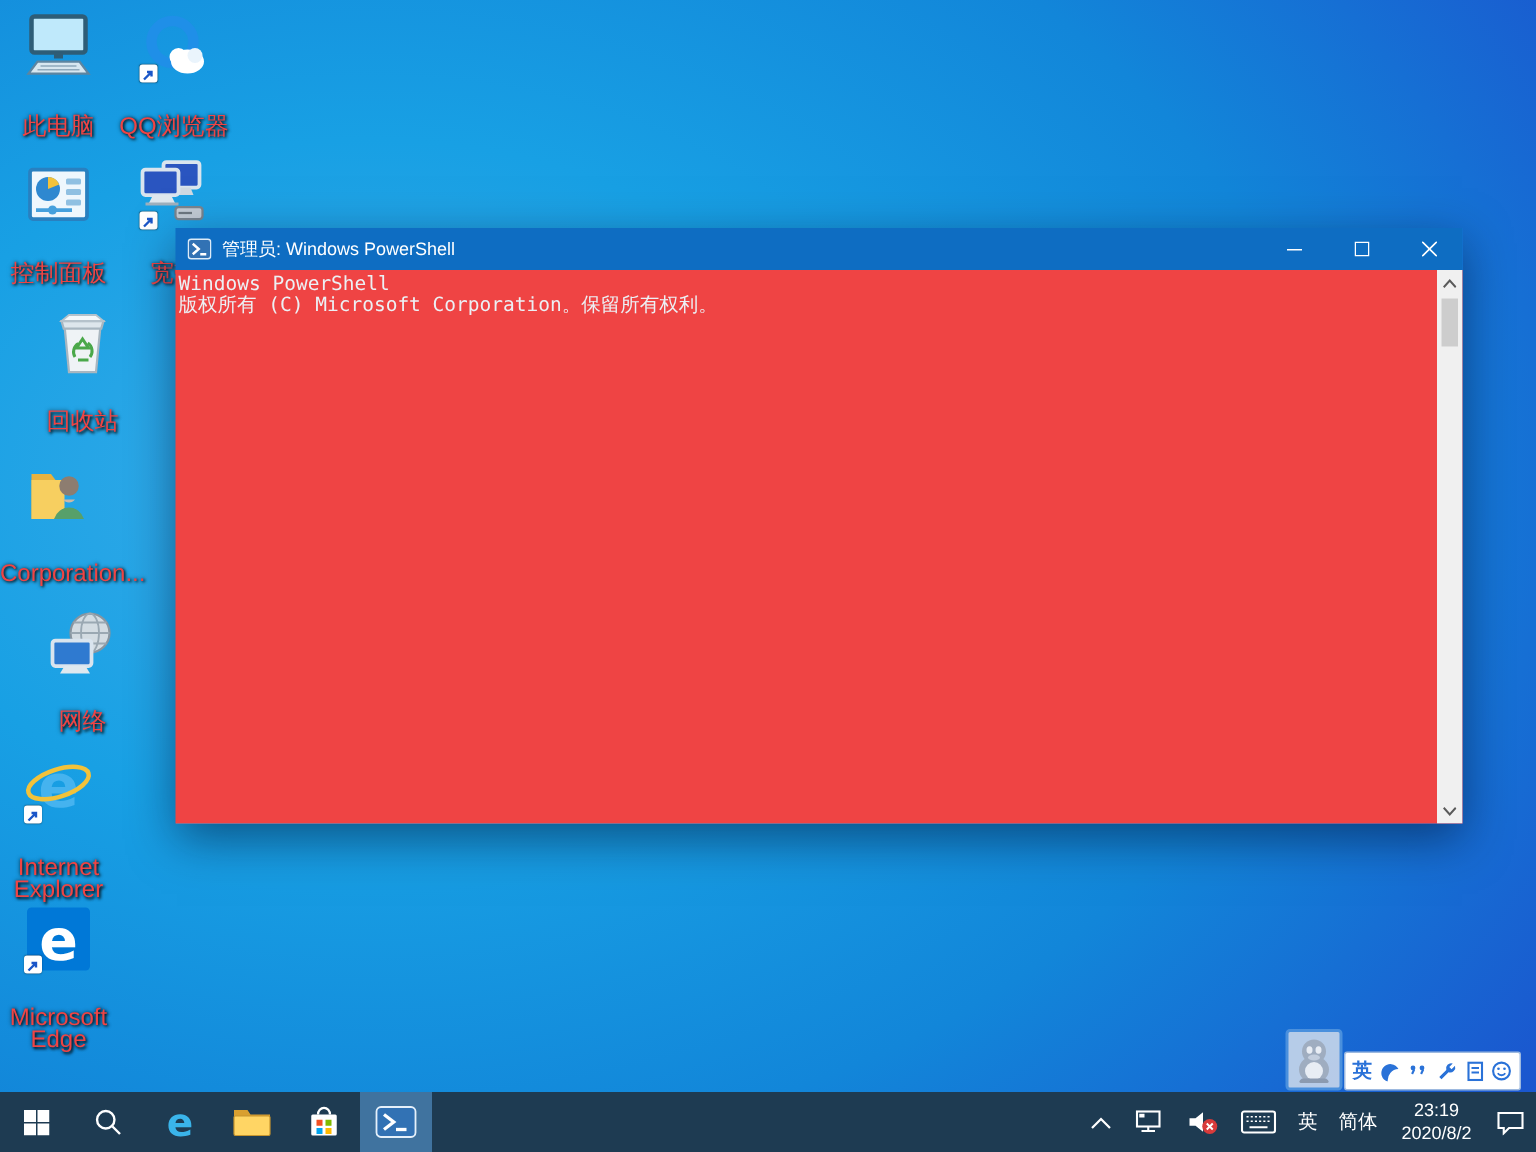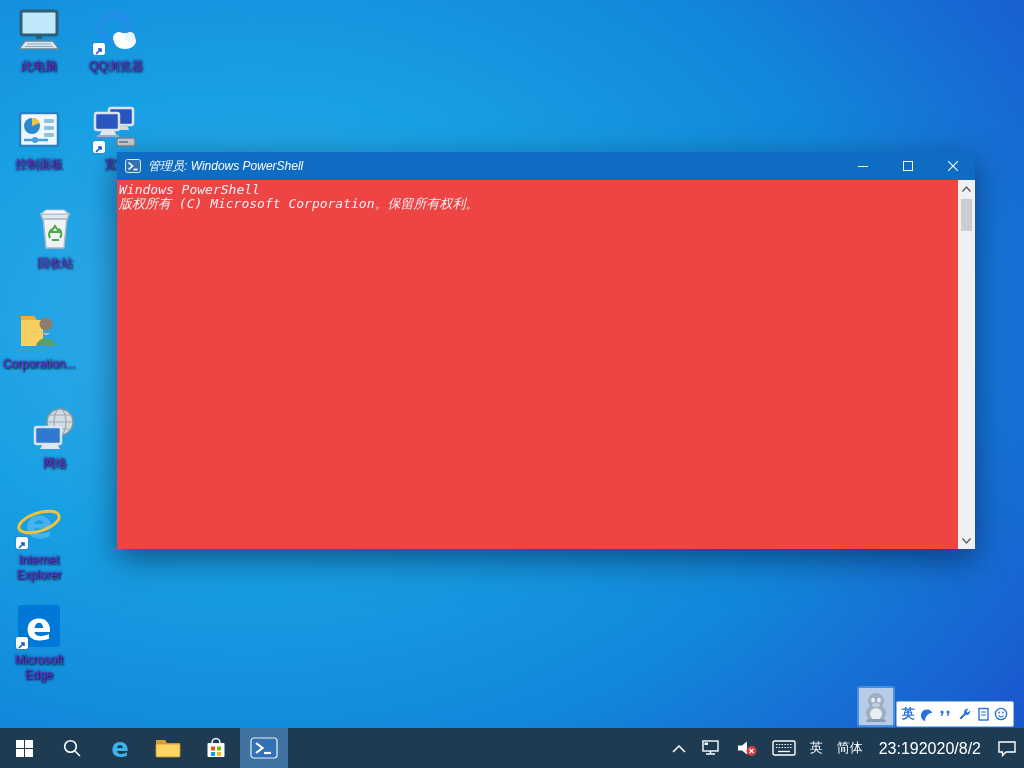--- a/index.html
+++ b/index.html
@@ -9,32 +9,32 @@
     position:relative;
     width:1024px; height:768px;
     background:radial-gradient(ellipse 1150px 820px at 24% 42%,
       #38ace9 0%, #18a0e4 28%, #1286d9 55%, #1a58cf 82%, #1b47cd 100%);
   }
 
   
   .dcell { position:absolute; width:78px; text-align:center; cursor:default; }
   .dicon { width:48px; height:48px; margin:0 auto; position:relative; }
   .dlabel {
-    margin-top:3px; font-size:12px; line-height:15px; color:#6d28d9;
+    margin-top:21px; font-size:16px; line-height:15px; color:#ef4444;
     text-shadow:1px 1px 2px rgba(0,0,0,.9), 0 0 3px rgba(0,0,0,.6);
   }
   .shortcut-badge {
     position:absolute; left:1px; bottom:1px; width:12px; height:12px;
     background:#fff; border-radius:2px; box-shadow:0 0 1px rgba(0,0,0,.5);
   }
 
   
   .ps-window {
     position:absolute; left:117px; top:152px; width:858px; height:397px;
-    box-shadow:0 10px 30px rgba(0,10,40,.5); z-index:20;font-style:italic;
+    box-shadow:0 10px 30px rgba(0,10,40,.5); z-index:20;
   }
   .titlebar {
     height:28px; background:#0e6dc2; display:flex; align-items:center;
     padding-left:8px; color:#fff;
   }
   .titlebar-title { font-size:12px; margin-left:7px; flex:1; white-space:nowrap; }
   .win-controls { display:flex; height:28px; }
   .win-btn { width:45px; height:28px; display:flex; align-items:center; justify-content:center; }
   .console {
     height:369px; background:#ef4444; position:relative;
@@ -59,21 +59,21 @@
   
   .taskbar {
     position:absolute; left:0; bottom:0; width:1024px; height:40px;
     background:#1e3b52; display:flex; align-items:stretch; z-index:50;
   }
   .tb-btn { width:48px; display:flex; align-items:center; justify-content:center; }
   .tb-btn.active-app { background:#40739f; }
   .tray { margin-left:auto; display:flex; align-items:stretch; }
   .tray-item { display:flex; align-items:center; justify-content:center; padding:0 7px; color:#fff; }
   .tray-text { font-size:13px; }
-  .clock { font-size:16px; line-height:15px; text-align:center; padding:0 9px; }
+  .clock { flex-direction:column; font-size:12px; line-height:15px; text-align:center; padding:0 9px; }
 
   
   .qq-float {
     position:absolute; left:857px; top:686px; width:38px; height:41px;
     background:rgba(205,218,235,.88); border:2px solid #4a90dd; border-radius:3px;
     display:flex; align-items:center; justify-content:center; z-index:40;
   }
   .ime-bar {
     position:absolute; left:896px; top:701px; width:118px; height:26px;
     background:#fff; border:1px solid #9db9df; border-radius:2px;

